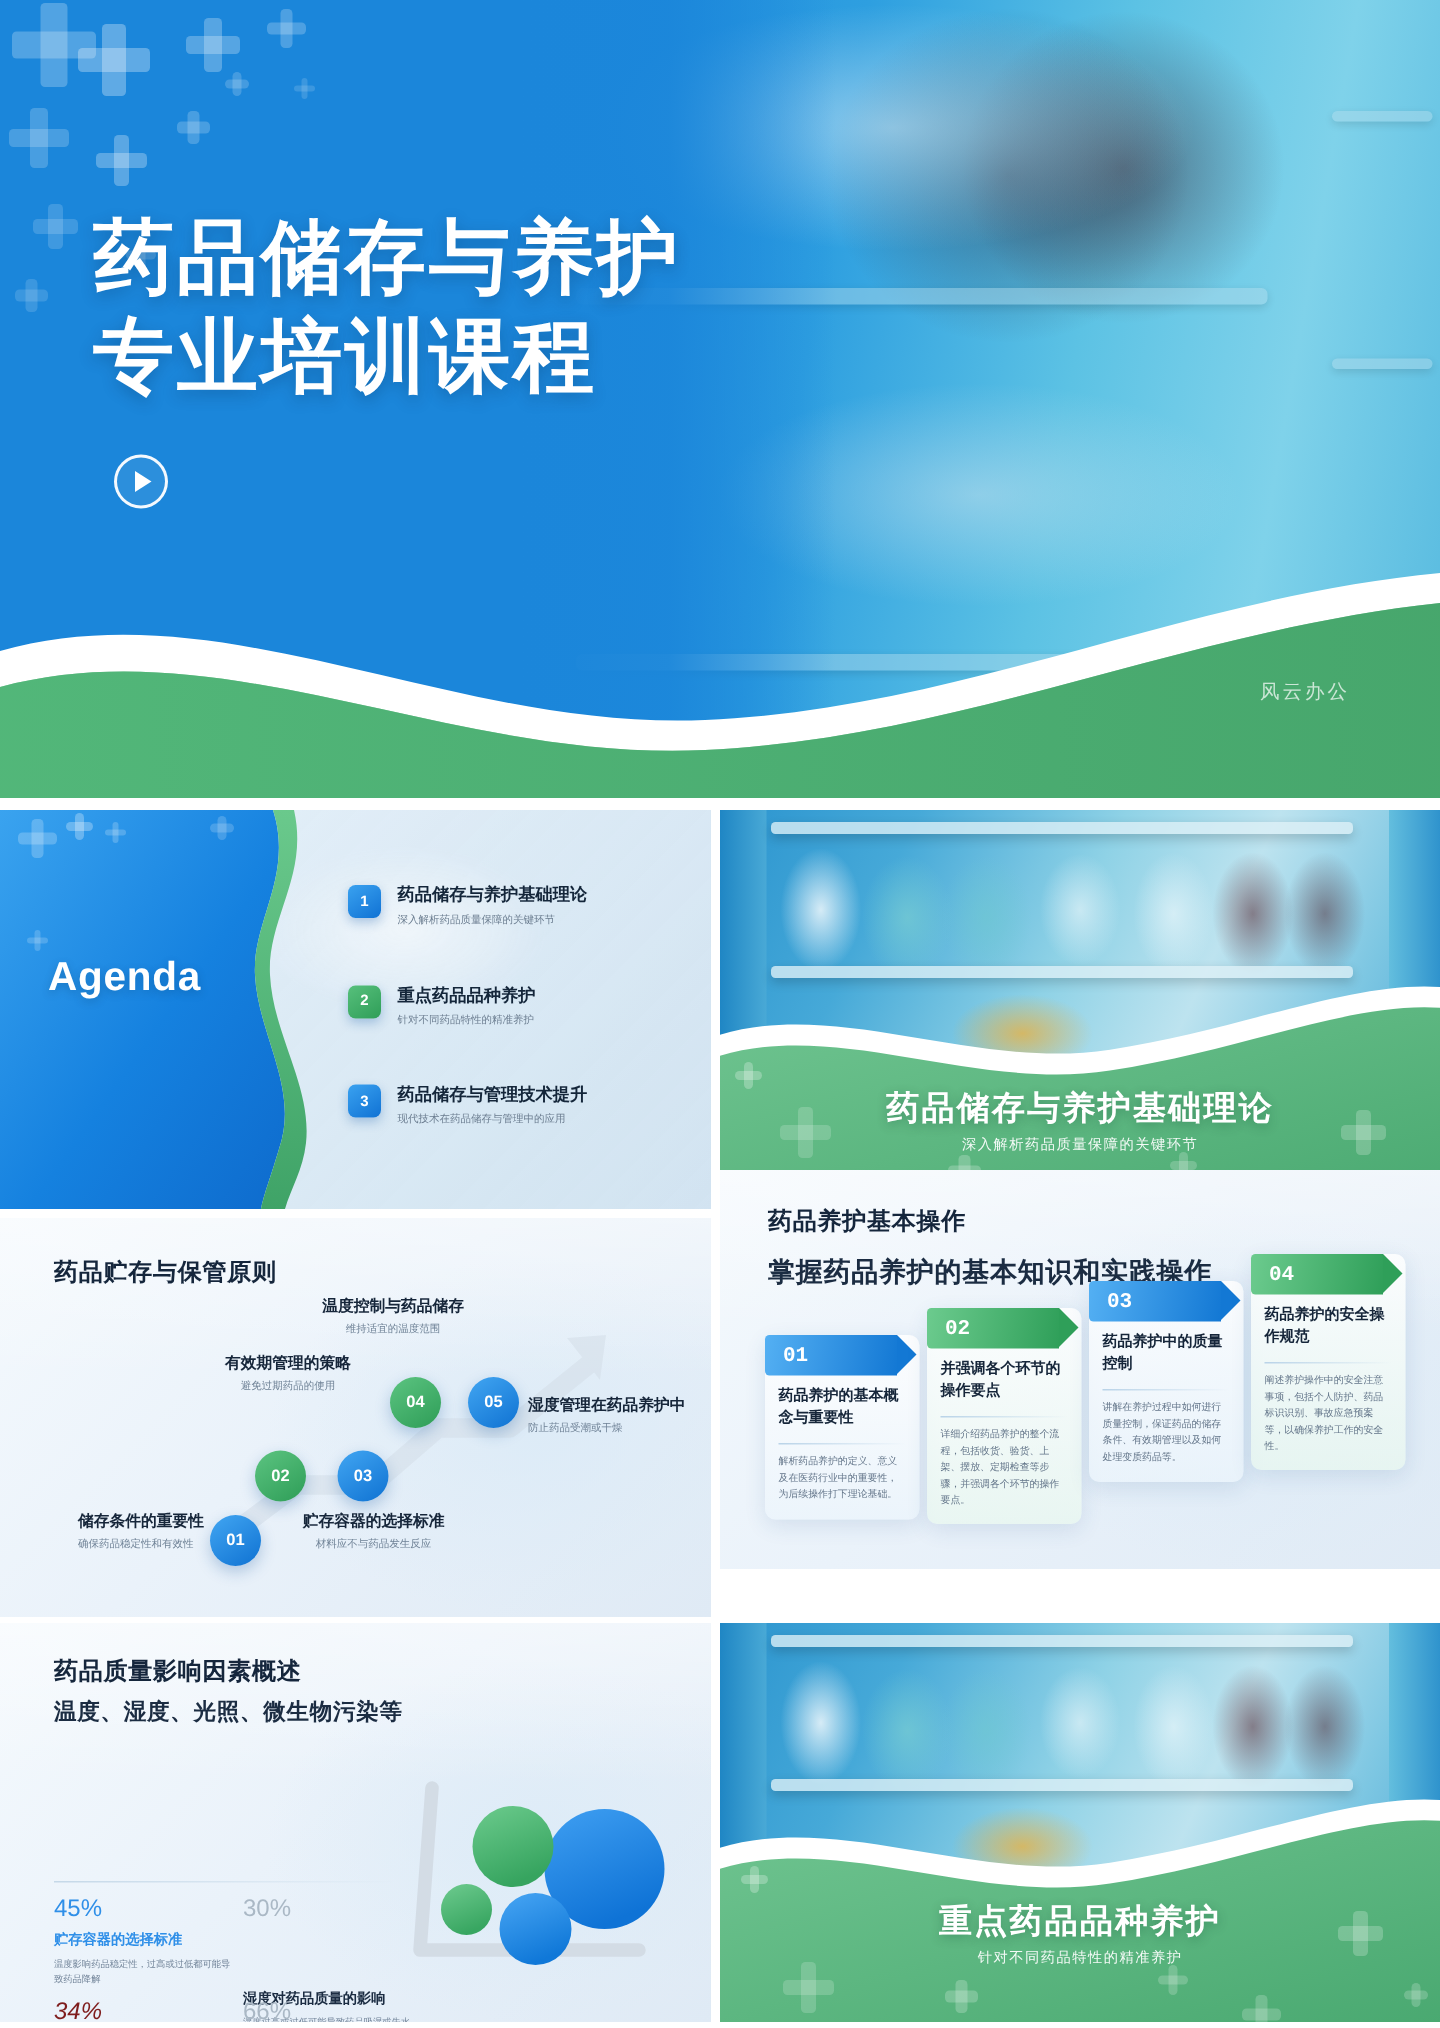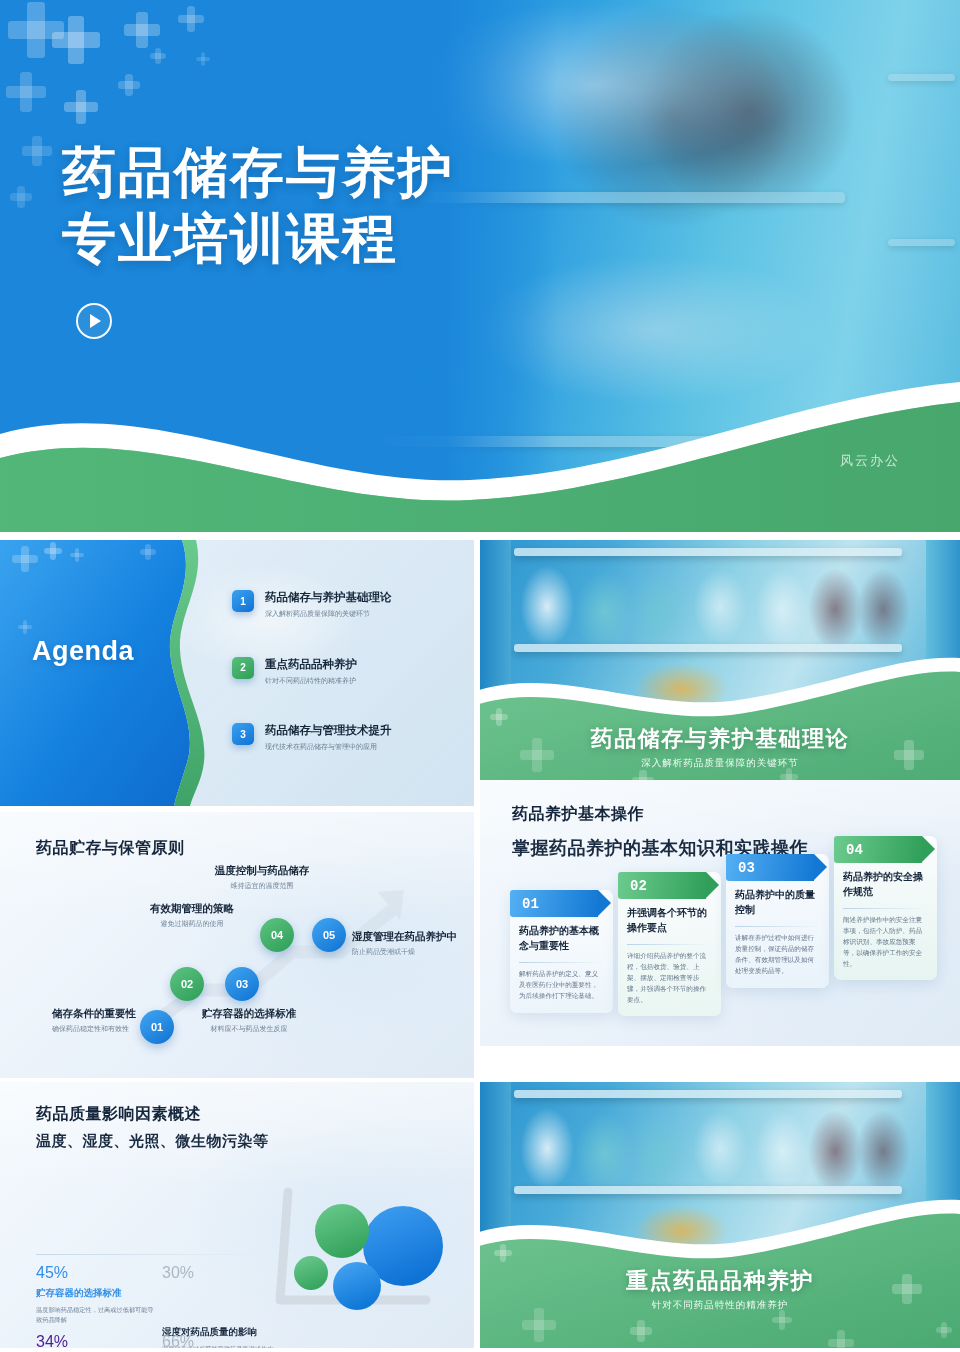--- a/index.html
+++ b/index.html
@@ -403,21 +403,21 @@
       <div class="pct" style="color:#2f8fe8;">45%</div>
       <div class="st" style="color:#2f8fe8;">贮存容器的选择标准</div>
       <div class="sd">温度影响药品稳定性，过高或过低都可能导致药品降解</div>
     </div>
     <div class="stat" style="left:162px; top:182px;">
       <div class="pct" style="color:#aab8c5;">30%</div>
       <div class="st" style="color:#1b2c42;margin-top:44px;">湿度对药品质量的影响</div>
       <div class="sd">湿度过高或过低可能导致药品吸湿或失水，影响药品稳定性</div>
     </div>
     <div class="stat" style="left:36px; top:251px;">
-      <div class="pct" style="color:#4c1d95;">34%</div>
+      <div class="pct" style="color:#7f1d1d;font-style:italic;">34%</div>
 
     </div>
     <div class="stat" style="left:162px; top:251px; width:136px;">
       <div class="pct" style="color:#aab8c5;">66%</div>
 
     </div>
 
     <svg class="bubbles" viewBox="0 0 200 150">
       <path d="M18,12 L10,120 L156,120" stroke="#d3dce5" stroke-width="9" fill="none" stroke-linecap="round" stroke-linejoin="round"></path>
       <circle cx="133" cy="66" r="40" fill="url(#bb-blue)"></circle>

